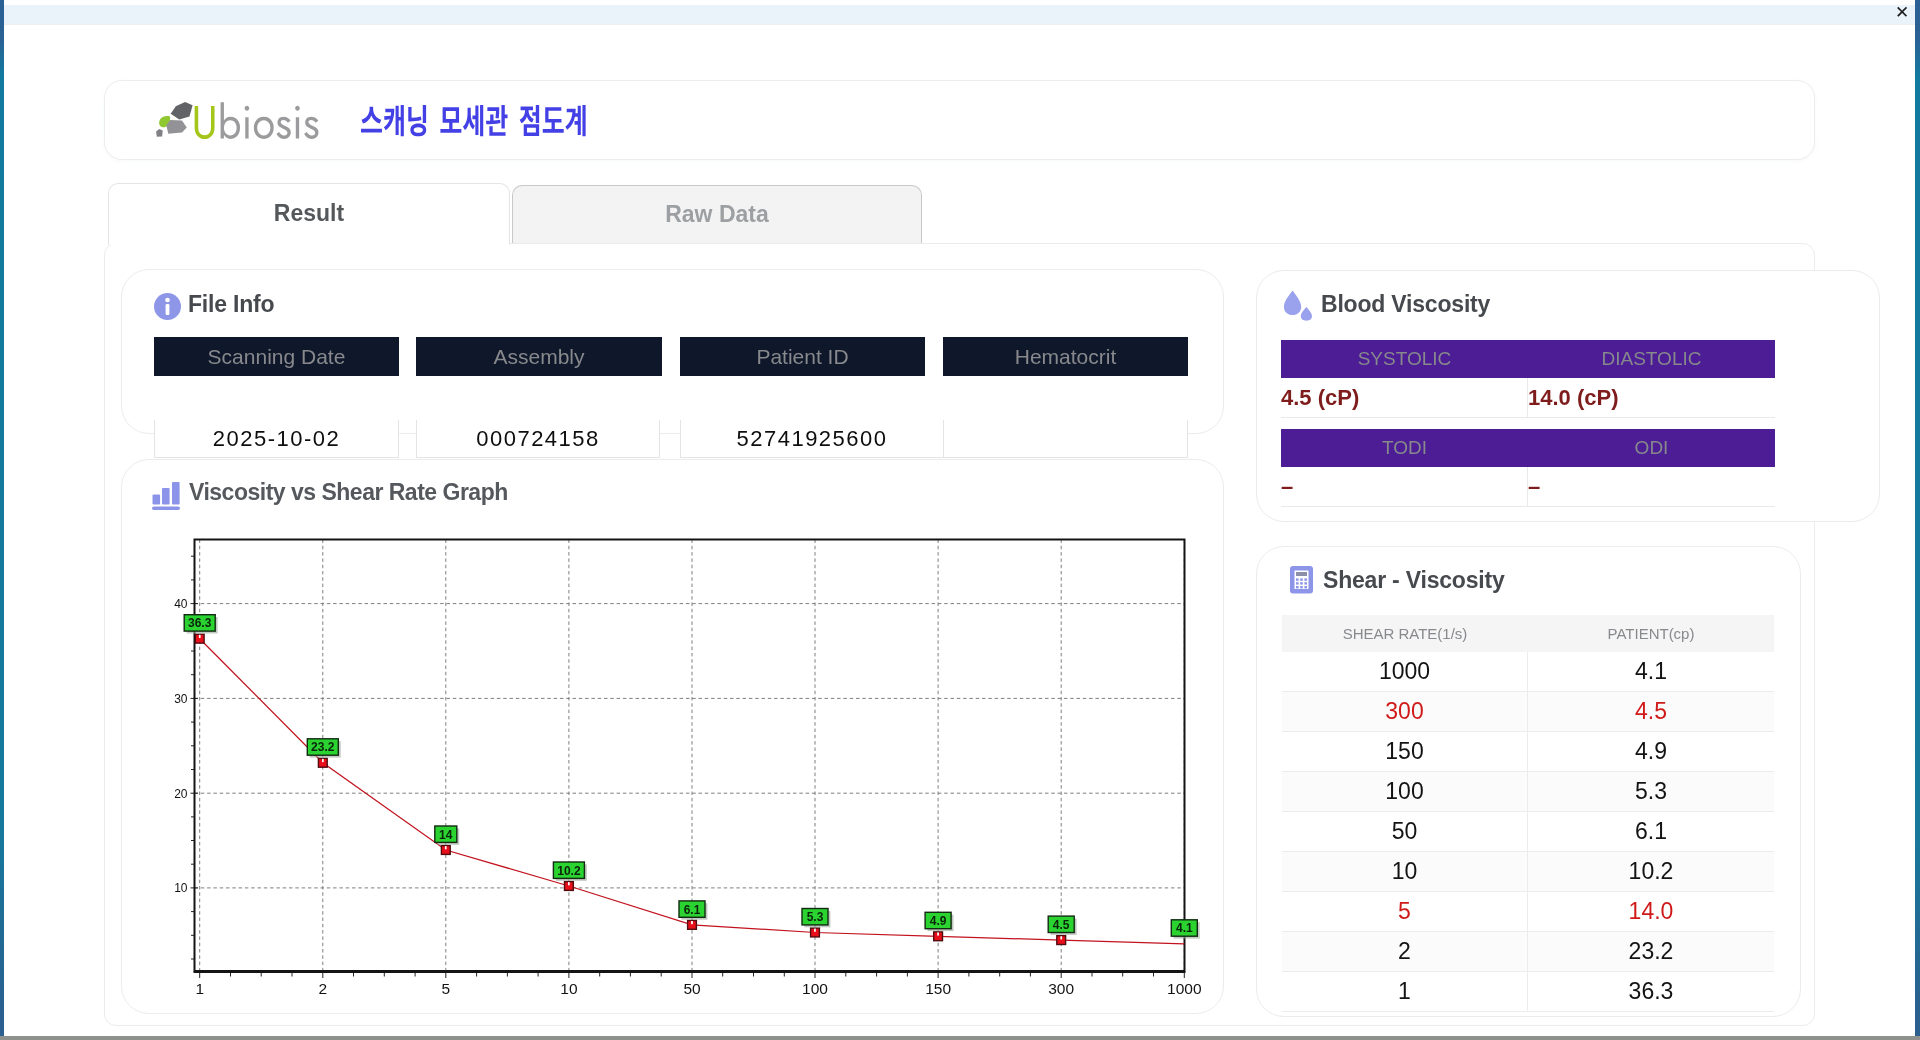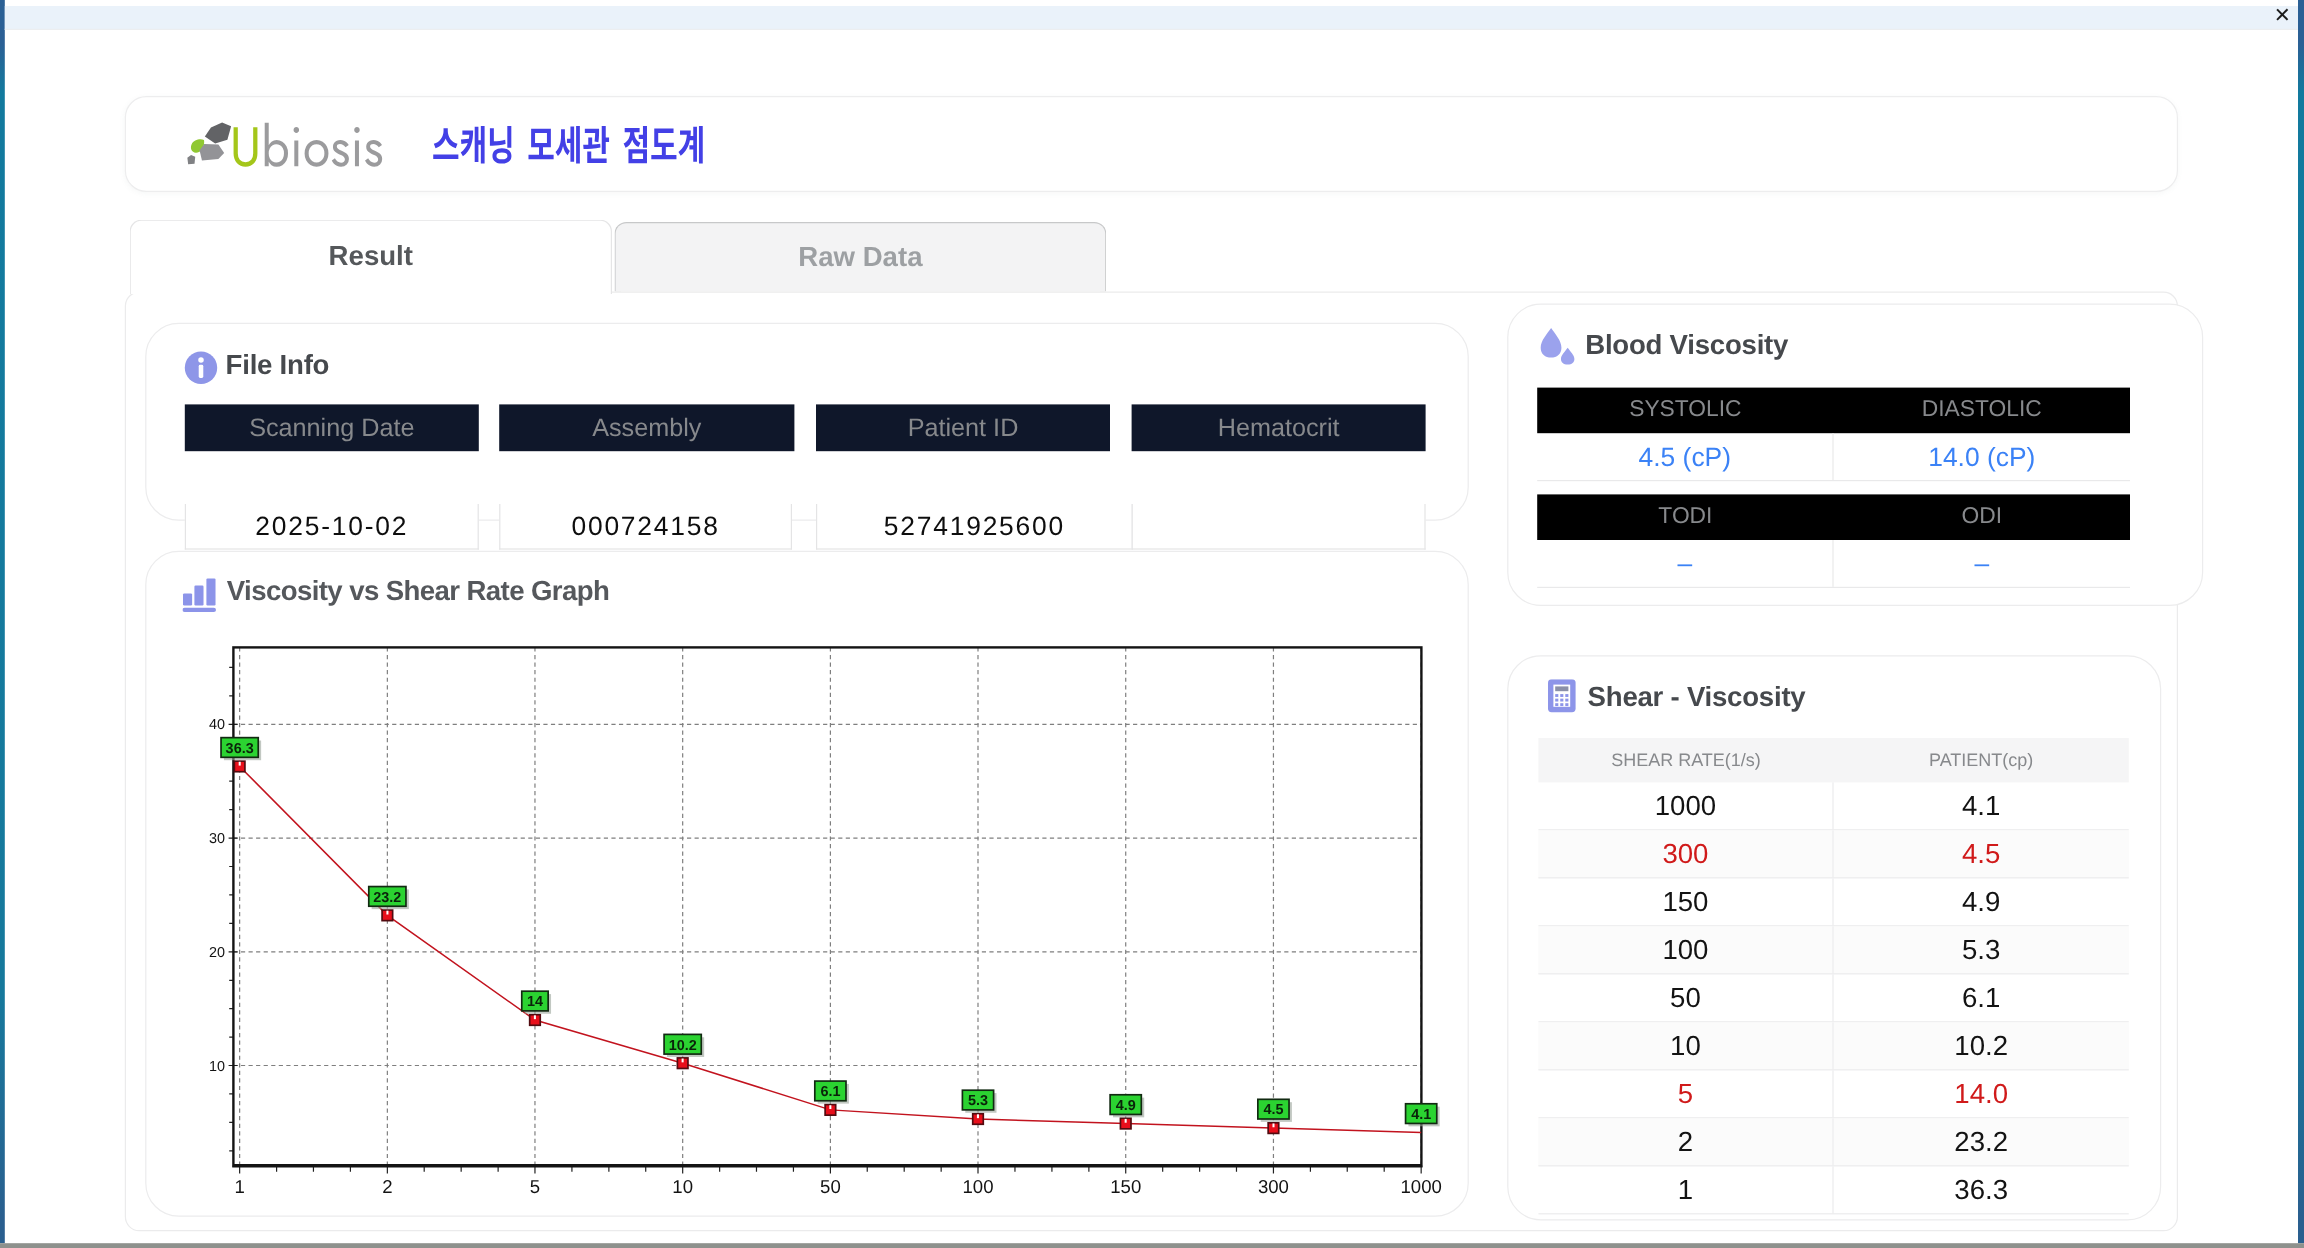--- a/index.html
+++ b/index.html
@@ -12,31 +12,31 @@
 #closex { left:1893px; top:4px; width:18px; height:18px; font-size:17px; color:#1b1b1b; text-align:center; line-height:18px; }
 
 #header { left:104px; top:80px; width:1711px; height:80px; background:#fff; border:1px solid #ededee; border-radius:18px; box-shadow:0 1px 4px rgba(120,130,140,.06); }
 
 #tab2 { left:512px; top:185px; width:410px; height:58px; background:#f3f3f4; border:1px solid #c7c8c9; border-bottom:none; border-radius:10px 10px 0 0; color:#9da0a3; font-size:23px; font-weight:bold; text-align:center; line-height:56px; }
 #tab1 { left:108px; top:183px; width:402px; height:62px; background:#fff; border:1px solid #e5e5e6; border-bottom:none; border-radius:10px 10px 0 0; color:#55585b; font-size:23px; font-weight:bold; text-align:center; line-height:58px; z-index:3; }
 #container { left:104px; top:243px; width:1711px; height:783px; background:#fff; border:1px solid #ebebec; border-radius:12px; z-index:2; }
 .card { position:absolute; background:#fff; border:1px solid #ececed; border-radius:28px; }
 #fileinfo { left:16px; top:25px; width:1103px; height:165px; }
 #graphcard { left:16px; top:215px; width:1103px; height:555px; }
-#bvcard { left:1151px; top:9px; width:580px; height:252px; }
+#bvcard { left:1151px; top:26px; width:624px; height:252px; }
 #shearcard { left:1151px; top:302px; width:545px; height:471px; }
 .ctitle { position:absolute; font-size:23px; font-weight:bold; color:#46494d; letter-spacing:-0.2px; }
 
 .fihead { position:absolute; top:67px; height:39px; background:#0f172a; color:#87898c; font-size:21px; text-align:center; line-height:39px; }
 .fival { position:absolute; top:106px; height:38px; background:#fff; border:1px solid #e4e4e5; border-top:none; color:#0e0e0e; font-size:22px; text-align:center; line-height:37px; letter-spacing:1.5px;margin-top:44px; }
 
-.bvhead { position:absolute; left:24px; width:494px; height:38px; background:#000000; display:flex; }
+.bvhead { position:absolute; left:24px; width:494px; height:38px; background:#4c1d95; display:flex; }
 .bvhead div { width:247px; text-align:center; line-height:38px; font-size:19px; color:#87898c; }
 .bvval { position:absolute; left:24px; width:494px; height:40px; display:flex; border-bottom:1px solid #e9e9ea; }
-.bvval div { width:247px; text-align:center; line-height:39px; font-size:22px; color:#3b82f6; }
+.bvval div { width:247px; line-height:39px; font-size:22px; color:#7f1d1d;font-weight:bold; }
 .bvval div:first-child { border-right:1px solid #e9e9ea; }
 
 #stable { position:absolute; left:25px; top:68px; width:492px; }
 .shead { height:37px; background:#f5f5f6; display:flex; }
 .shead div { width:246px; text-align:center; line-height:37px; font-size:15px; color:#87898c; }
 .srow { height:40px; display:flex; border-bottom:1px solid #ececed; }
 .srow.alt { background:#fbfbfb; }
 .scell { width:246px; text-align:center; line-height:39px; font-size:23px; color:#131313; }
 .scell:first-child { border-right:1px solid #ececed; }
 .scell.red { color:#d01a1a; }

